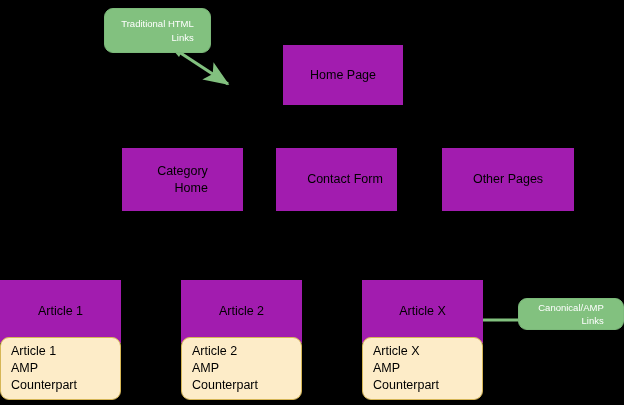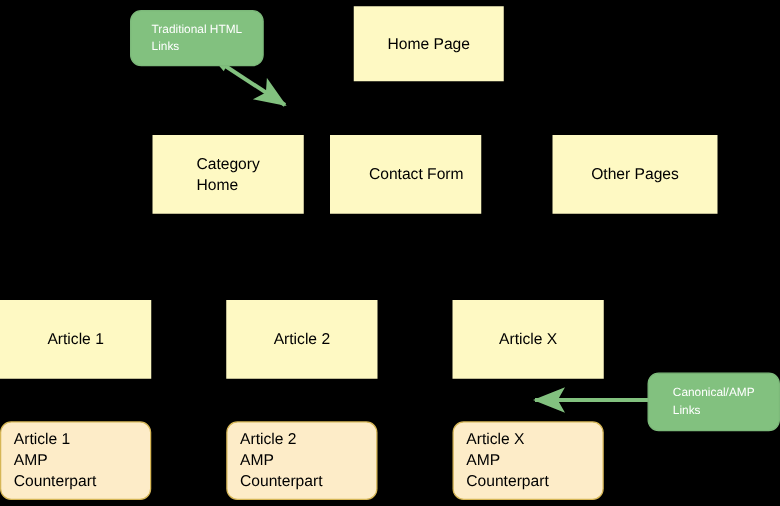--- a/index.html
+++ b/index.html
@@ -17,28 +17,29 @@
     height: 405px;
     background: #000000;
     overflow: hidden;
   }
   .node {
     position: absolute;
     box-sizing: border-box;
     display: flex;
     align-items: center;
     justify-content: center;
-    text-align: left;
+    text-align: right;
     color: #000000;
     font-size: 12.5px;
     line-height: 1.35;
   }
   .node.blue {
-    background: #fef9c3;
+    background: #a21caf;
     border: none;
+    margin-top: 40px;
   }
   .node.amp {
     background: #fdecc8;
     border: 1px solid #d6b656;
     border-radius: 9px;
     justify-content: flex-start;
     text-align: left;
     padding-left: 10px;
     line-height: 1.38;
   }
@@ -87,21 +88,21 @@
 
   <div class="node blue" style="left:283px; top:5px; width:120px; height:60px;">
     <span class="label-text">Home Page</span>
   </div>
 
   <div class="node blue" style="left:122px; top:108px; width:121px; height:63px;">
     <span class="label-text">Category
 Home</span>
   </div>
 
-  <div class="node blue" style="left:264px; top:108px; width:121px; height:63px;padding-left:17px;">
+  <div class="node blue" style="left:276px; top:108px; width:121px; height:63px;padding-left:17px;">
     <span class="label-text">Contact Form</span>
   </div>
 
   <div class="node blue" style="left:442px; top:108px; width:132px; height:63px;">
     <span class="label-text">Other Pages</span>
   </div>
 
   <div class="node blue" style="left:0px; top:240px; width:121px; height:63px;">
     <span class="label-text">Article 1</span>
   </div>
@@ -130,18 +131,18 @@
     <span class="label-text">Article X
 AMP
 Counterpart</span>
   </div>
 
   <div class="node callout" style="left:104px; top:8px; width:107px; height:45px;">
     <span class="label-text">Traditional HTML
 Links</span>
   </div>
 
-  <div class="node callout" style="left:518px; top:298px; width:106px; height:47px;">
+  <div class="node callout" style="left:518px; top:298px; width:106px; height:32px;">
     <span class="label-text">Canonical/AMP
 Links</span>
   </div>
 
 </div>
 
 </body></html>

